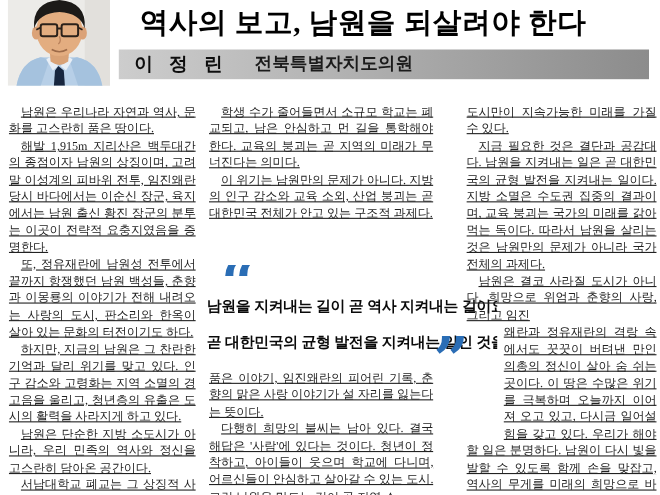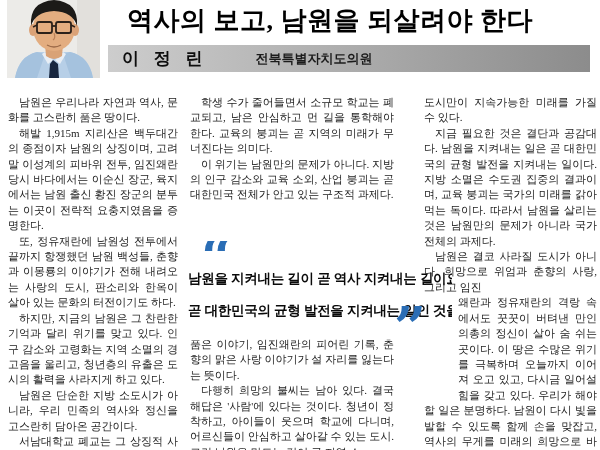--- a/index.html
+++ b/index.html
@@ -18,29 +18,29 @@
   .byline-bar{
     position:absolute;left:108px;top:45px;width:482px;height:27px;
     display:flex;align-items:center;
     background:linear-gradient(to right,#cdcdcd,#8c8c8c);
   }
   .author-name{
     font-family:"Liberation Sans",sans-serif;font-weight:bold;font-size:17px;
     letter-spacing:5px;color:#0d0d0d;margin-left:14px;white-space:nowrap;
   }
   .author-role{
-    font-family:Liberation Serif, serif;font-weight:bold;font-size:13px;
+    font-family:Liberation Serif, serif;font-weight:bold;font-size:16px;
     color:#1b1b1b;margin-left:24px;white-space:nowrap;
   }
   
   .col{
     position:absolute;top:95px;text-align:justify;
     font-size:11px;line-height:15.4px;overflow:hidden;color:#222;
   }
-  .col p{margin:0;text-indent:1em;}
+  .col p{margin:0;text-indent:1em;text-decoration:underline;}
   .col p.noindent{text-indent:0;}
   #col1{left:8px;width:170px;height:353px;}
   #col2top{left:190px;top:95px;width:204px;height:148px;}
   #col2bottom{left:190px;top:337px;width:204px;height:113px;}
   #col3{left:424px;width:173px;height:353px;}
   .intrude{float:left;width:34px;height:93px;}
   
   .pullquote{
     position:absolute;left:186px;top:241px;width:266px;height:108px;
     overflow:hidden;
@@ -93,21 +93,21 @@
       <line x1="30" y1="25" x2="26" y2="27" stroke="#2b211a" stroke-width="1.5"></line>
       <line x1="64" y1="25" x2="68" y2="27" stroke="#2b211a" stroke-width="1.5"></line>
 
       <path d="M47 33 Q49 38 46 40" stroke="#b9815a" stroke-width="1.2" fill="none"></path>
       <path d="M40 45 Q47 49 54 45" stroke="#9c6a48" stroke-width="1.4" fill="none"></path>
     </svg>
   </div>
 
   <div class="headline">역사의 보고, 남원을 되살려야 한다</div>
 
-  <div class="byline-bar" style="background: linear-gradient(to right, rgb(205, 205, 205), rgb(140, 140, 140)); gap: 24px;">
+  <div class="byline-bar" style="background: linear-gradient(to right, rgb(205, 205, 205), rgb(140, 140, 140));">
     <span class="author-name">이 정 린</span>
     <span class="author-role">전북특별자치도의원</span>
   </div>
 
   <div class="col" id="col1">
     <p>남원은 우리나라 자연과 역사, 문화를 고스란히 품은 땅이다.</p>
     <p>해발 1,915m 지리산은 백두대간의 종점이자 남원의 상징이며, 고려 말 이성계의 피바위 전투, 임진왜란 당시 바다에서는 이순신 장군, 육지에서는 남원 출신 황진 장군의 분투는 이곳이 전략적 요충지였음을 증명한다.</p>
     <p>또, 정유재란에 남원성 전투에서 끝까지 항쟁했던 남원 백성들, 춘향과 이몽룡의 이야기가 전해 내려오는 사랑의 도시, 판소리와 한옥이 살아 있는 문화의 터전이기도 하다.</p>
     <p>하지만, 지금의 남원은 그 찬란한 기억과 달리 위기를 맞고 있다. 인구 감소와 고령화는 지역 소멸의 경고음을 울리고, 청년층의 유출은 도시의 활력을 사라지게 하고 있다.</p>
     <p>남원은 단순한 지방 소도시가 아니라, 우리 민족의 역사와 정신을 고스란히 담아온 공간이다.</p>

